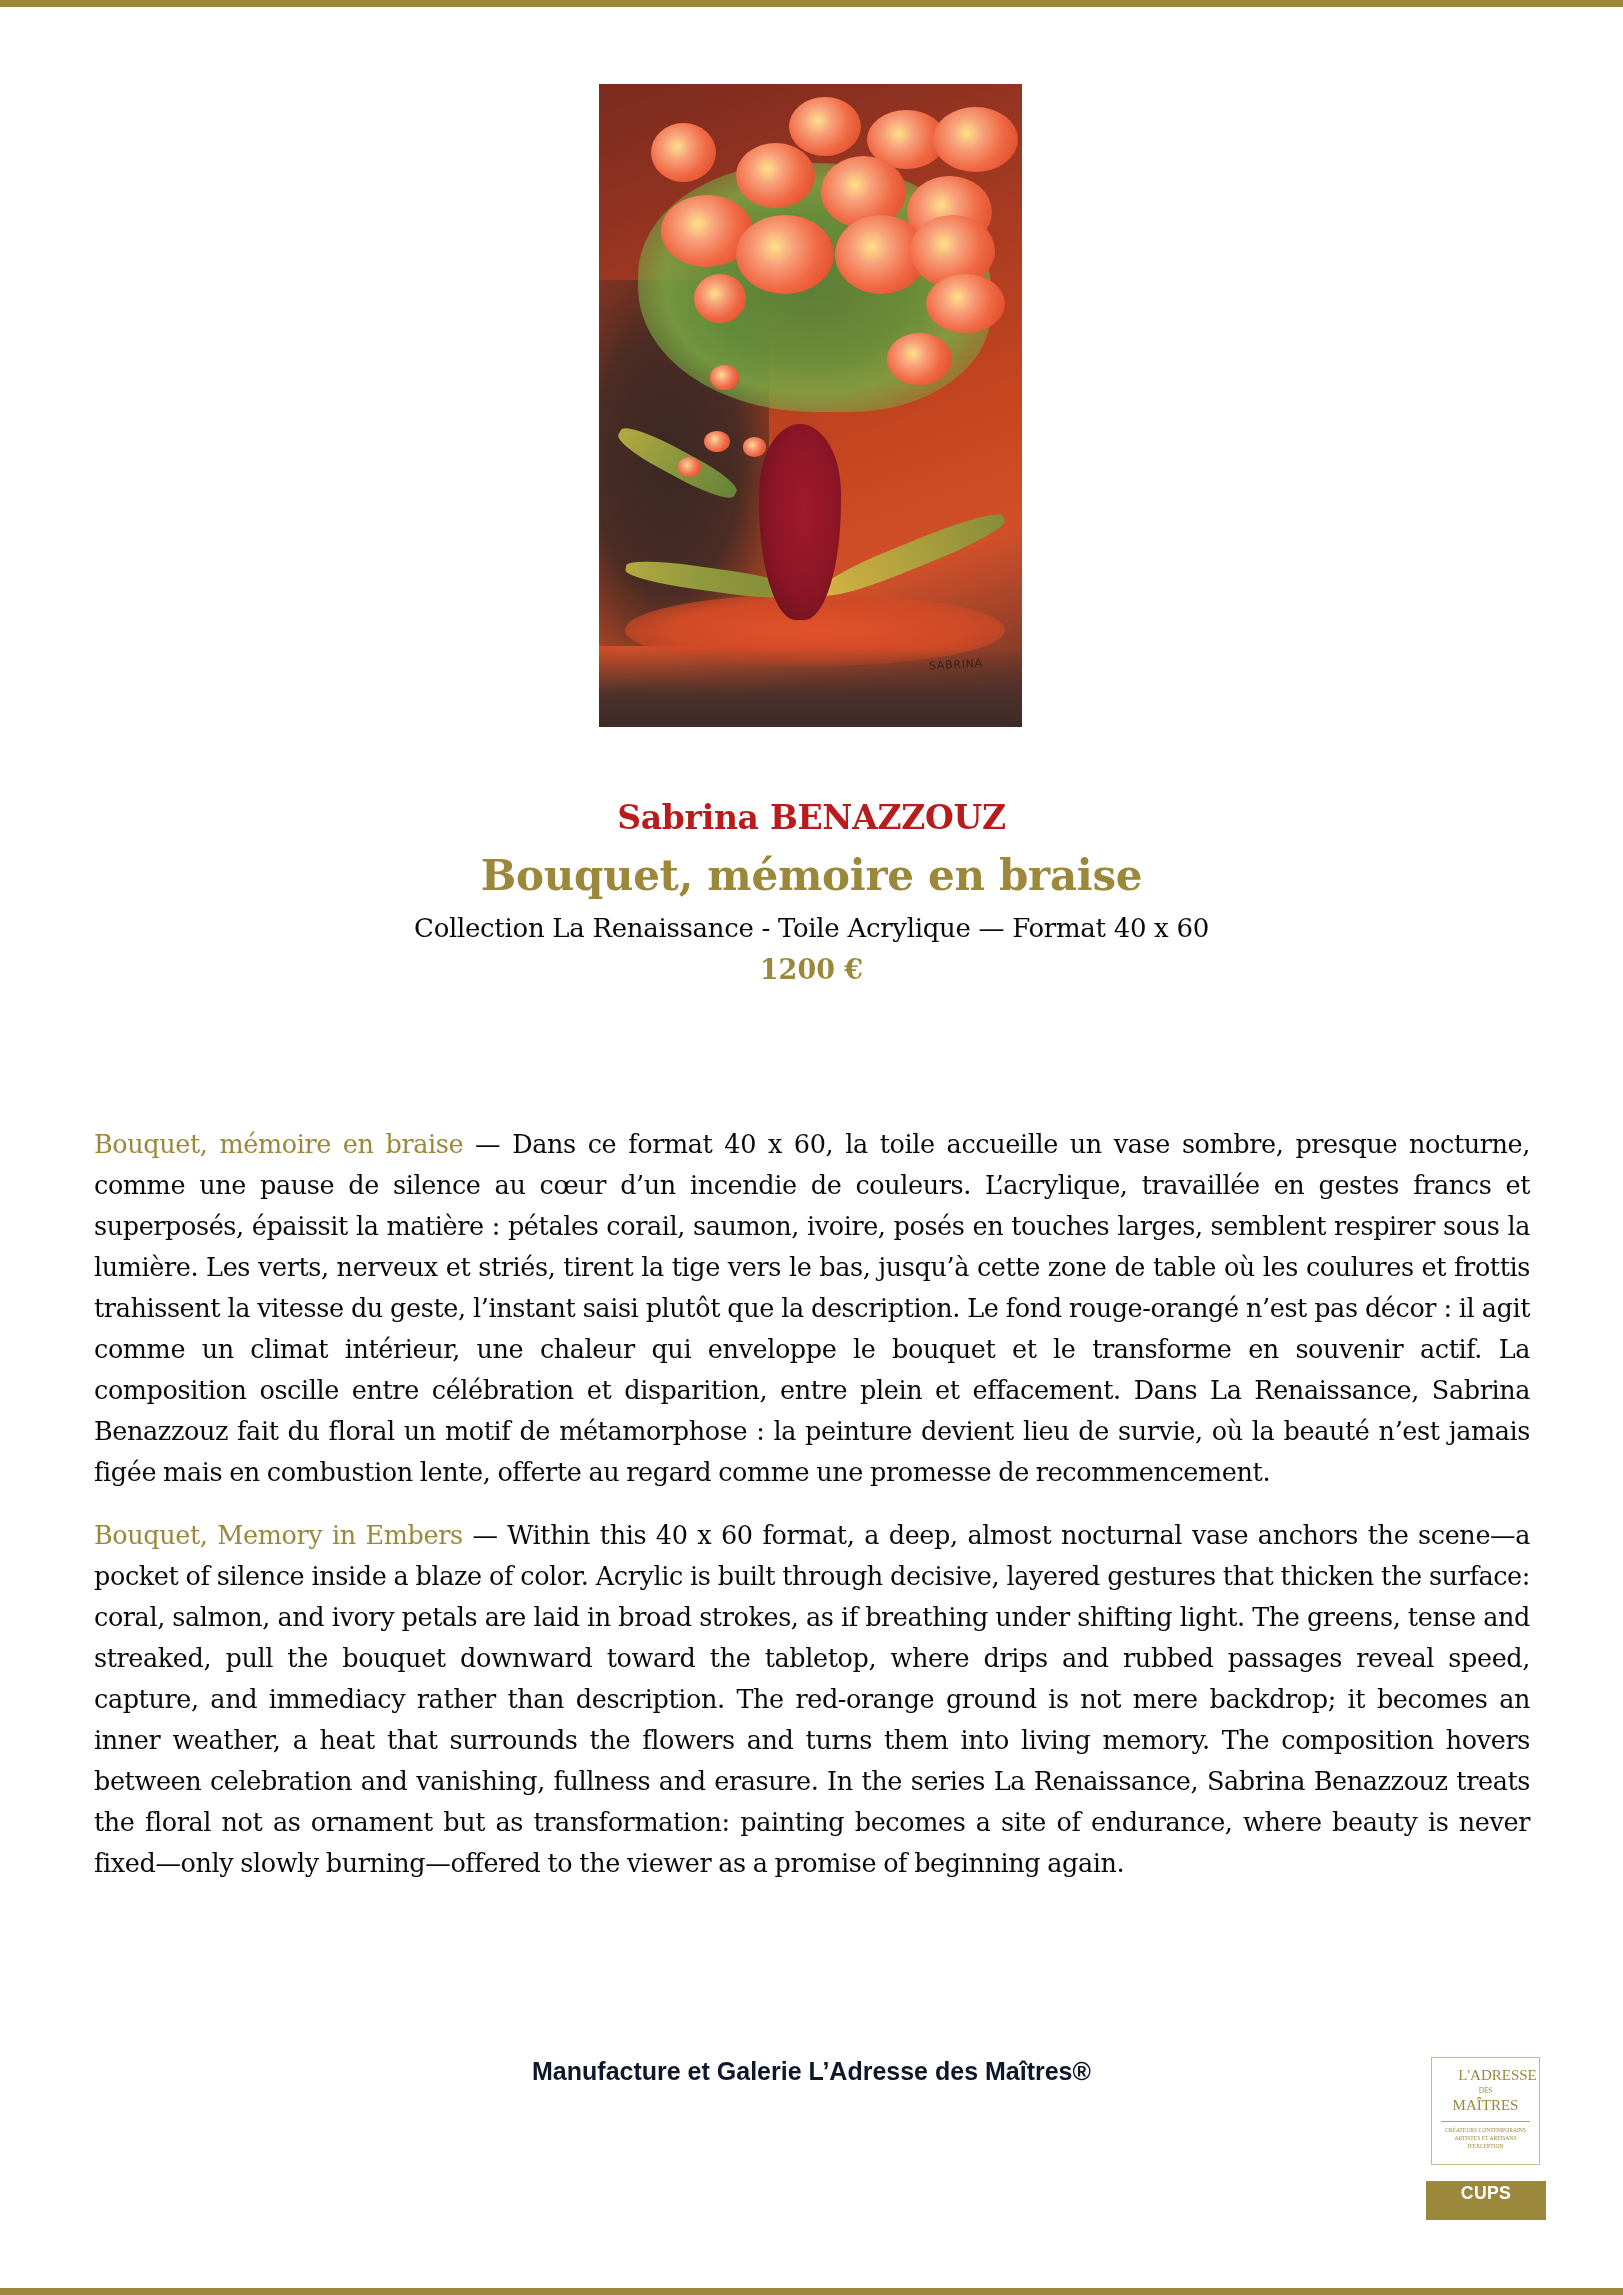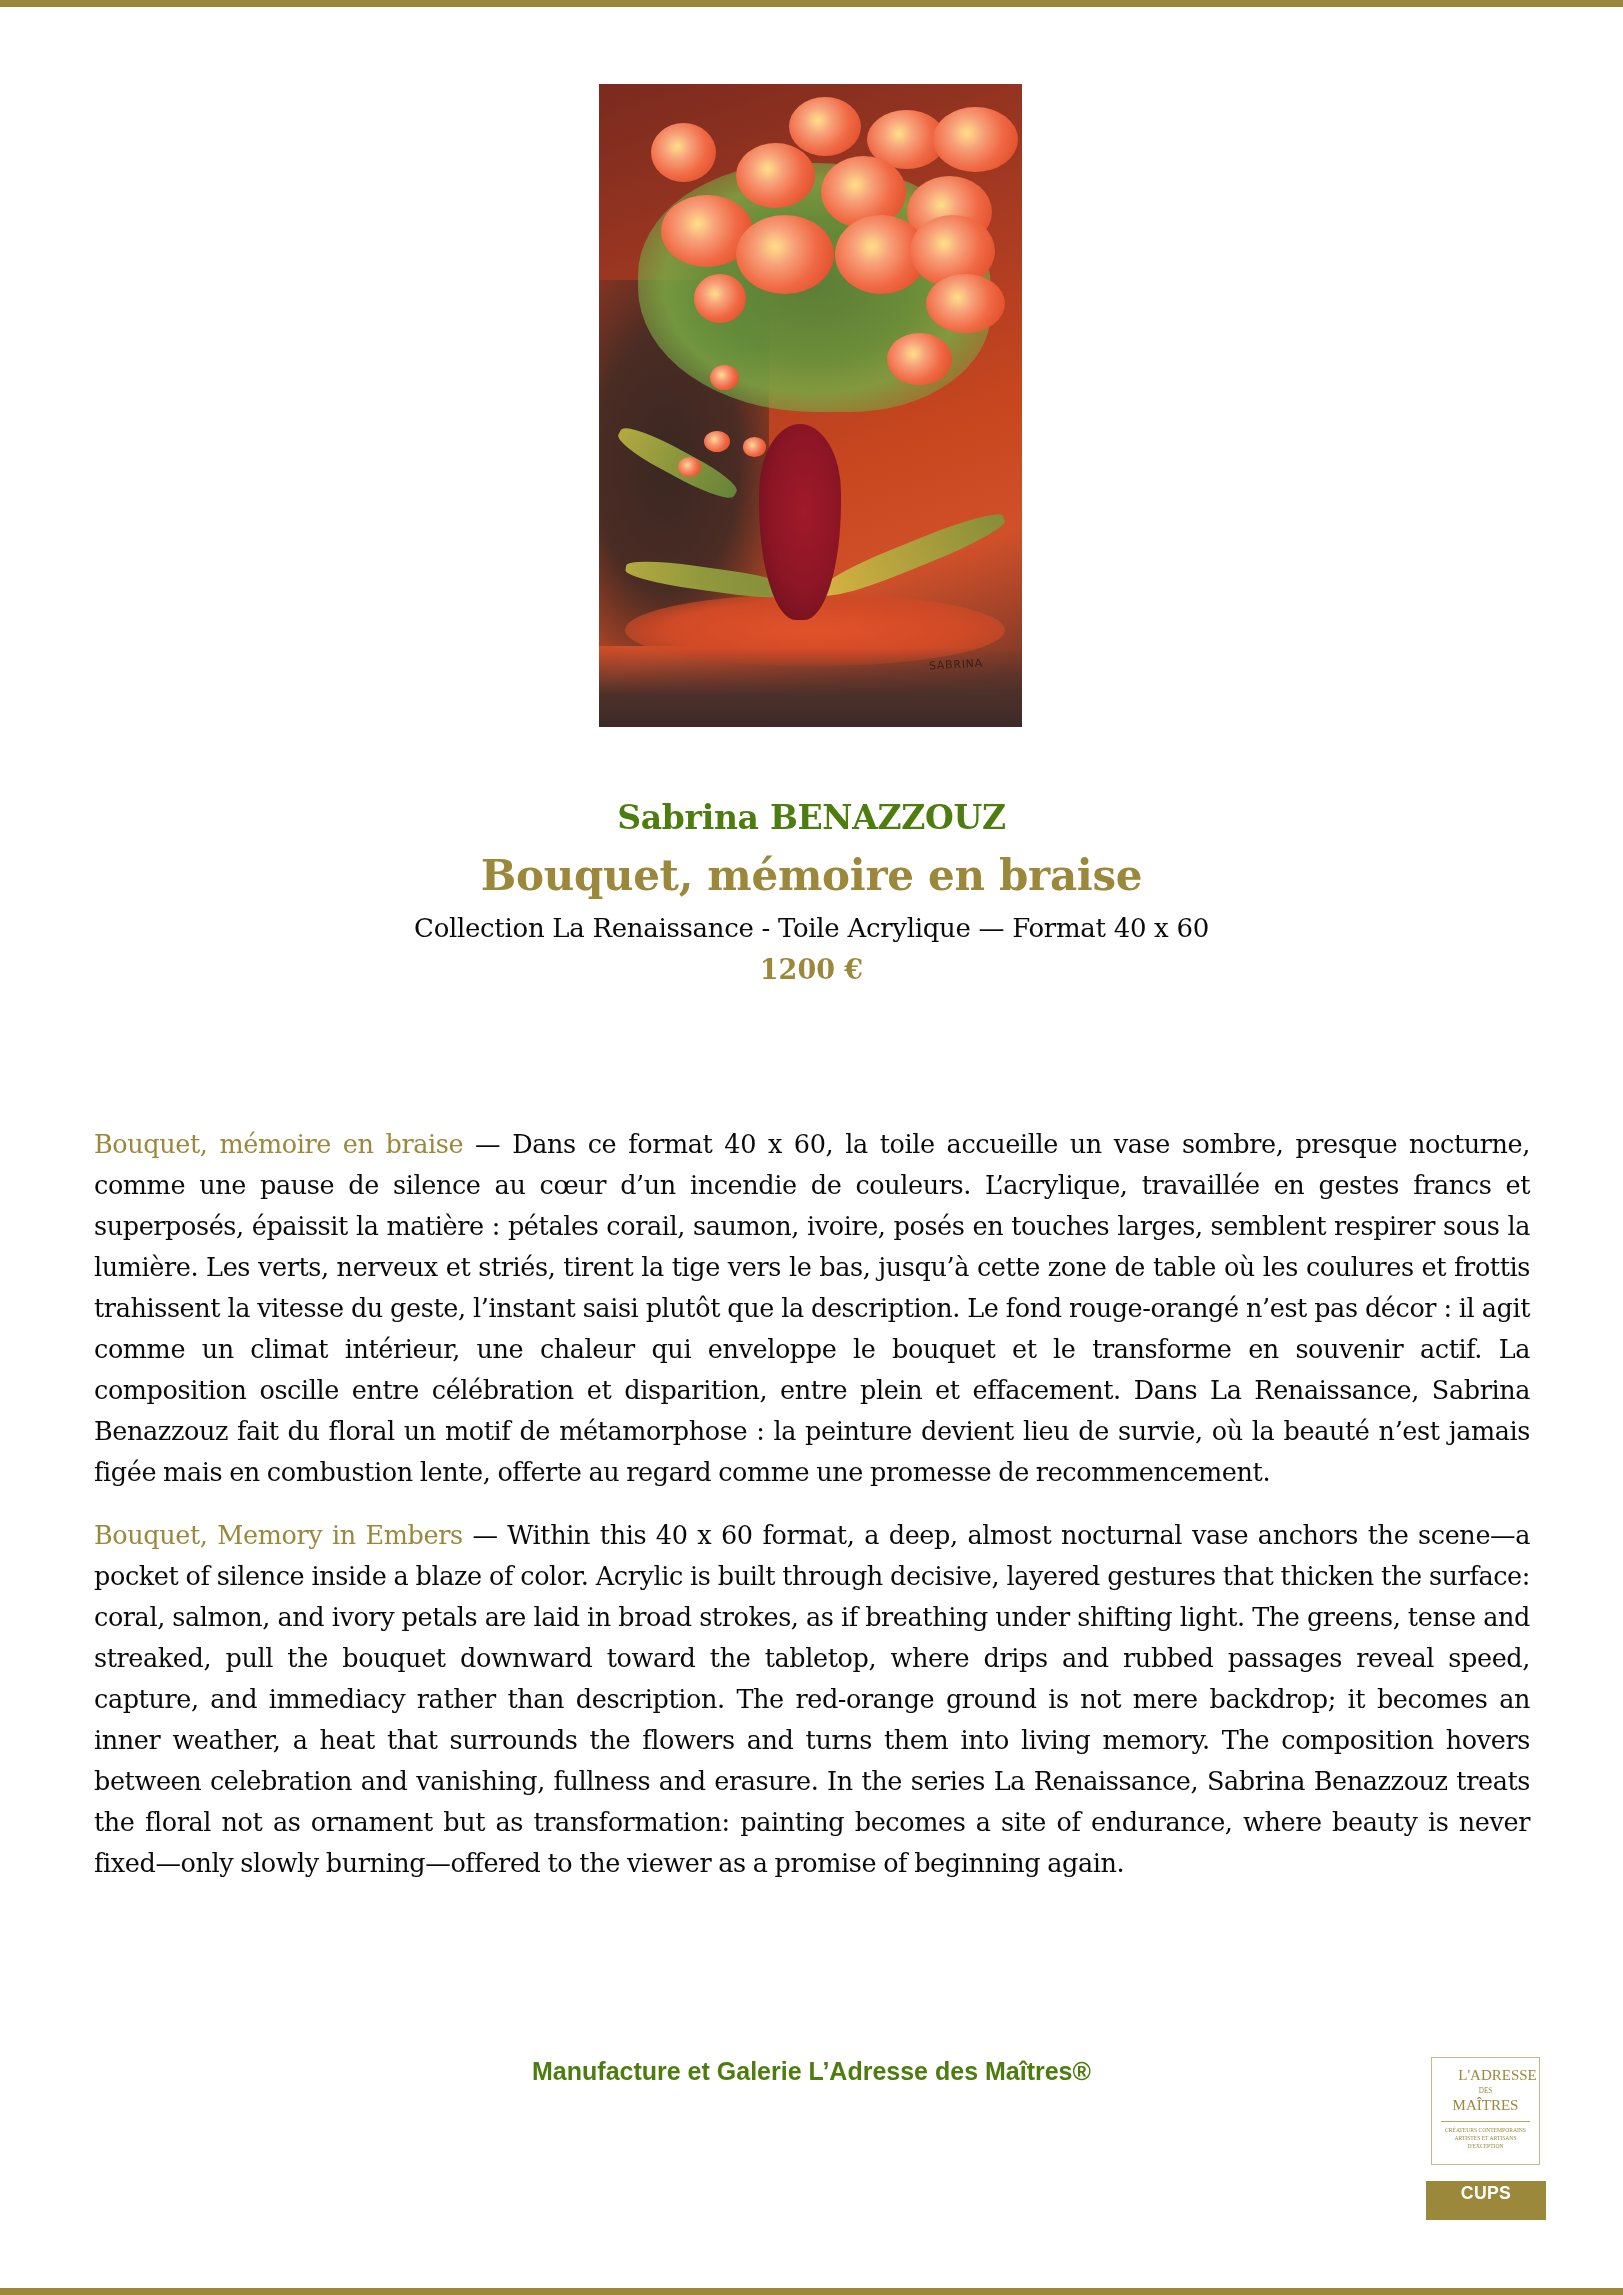--- a/index.html
+++ b/index.html
@@ -81,21 +81,21 @@
       position: absolute;
       left: 0;
       width: 1623px;
       text-align: center;
     }
     .artist {
       top: 798px;
       font-family: "DejaVu Serif", "Liberation Serif", serif;
       font-weight: bold;
       font-size: 33px;
-      color: #4d7c0f;
+      color: #b91c1c;
       letter-spacing: -0.3px;
     }
     .title {
       top: 851px;
       font-family: "DejaVu Serif", "Liberation Serif", serif;
       font-weight: bold;
       font-size: 42px;
       color: #9b883b;
       letter-spacing: -0.3px;
     }
@@ -140,21 +140,21 @@
       width: 1623px;
       top: 2056px;
       text-align: center;
       font-family: "Liberation Sans", "DejaVu Sans", sans-serif;
     }
     .footer .line {
       display: block;
       line-height: 31px;
     }
     .footer .gold-bold {
-      color: #4d7c0f;
+      color: #0f172a;
       font-weight: bold;
       font-size: 25px;
     }
     .footer .plain {
       color: #0a0a0a;
       font-size: 23.6px;
     }
     .footer .gold-bold.big { font-size: 26px; }
 
     

